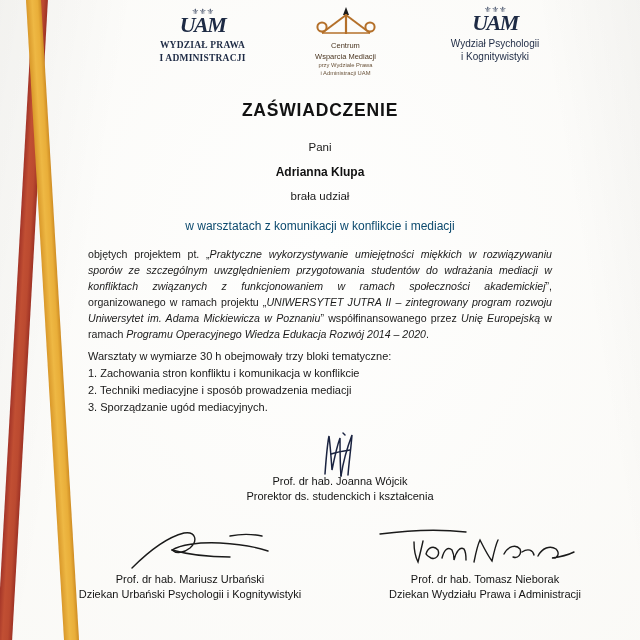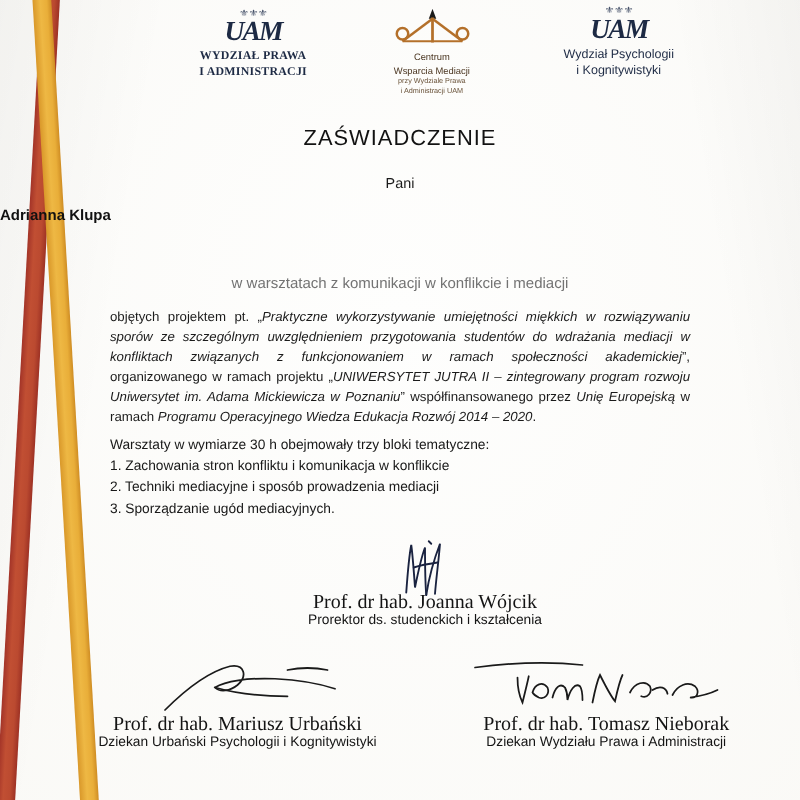--- a/index.html
+++ b/index.html
@@ -133,59 +133,60 @@
   }
 
   
   .doc-title {
     position: absolute;
     top: 100px;
     left: 0;
     width: 640px;
     text-align: center;
     font-size: 17.5px;
-    font-weight: normal;
+    font-weight: bold;
     letter-spacing: 0.8px;
     color: #121212;
   }
   .salutation {
     position: absolute;
     top: 141px;
     left: 0;
     width: 640px;
     text-align: center;
     font-size: 11.5px;
     color: #1a1a1a;
   }
   .recipient {
     position: absolute;
     top: 165px;
     left: 0;
     width: 640px;
+    text-align: center;
     font-size: 12px;
     font-weight: bold;
     color: #111;
   }
   .participated {
     position: absolute;
     top: 190px;
     left: 0;
     width: 640px;
     text-align: center;
     font-size: 11.5px;
     color: #1a1a1a;
   }
   .workshop-line {
     position: absolute;
     top: 219px;
     left: 0;
     width: 640px;
     text-align: center;
     font-size: 12px;
-    color: #737373;
+    color: #0c4a6e;
   }
 
   .project-para {
     position: absolute;
     top: 246px;
     left: 88px;
     width: 464px;
     font-size: 10.6px;
     line-height: 16.1px;
     text-align: justify;
@@ -224,24 +225,23 @@
     left: 335px;
     width: 300px;
     text-align: center;
   }
   .sig-scribble {
     height: 44px;
     position: relative;
   }
   .sig-scribble svg { display: block; margin: 0 auto; }
   .sig-name {
-    font-size: 16px;
+    font-size: 11px;
     color: #141414;
     line-height: 15px;
-    font-family: Liberation Serif, serif;
   }
   .sig-role {
     font-size: 11px;
     color: #141414;
     line-height: 15px;
   }
 </style>
 </head>
 <body>
 
@@ -293,20 +293,21 @@
       <div class="logo-caption-serif">
         <div>Wydział Psychologii</div>
         <div>i Kognitywistyki</div>
       </div>
     </div>
   </div>
 
   <div class="doc-title">ZAŚWIADCZENIE</div>
   <div class="salutation">Pani</div>
   <div class="recipient">Adrianna Klupa</div>
+  <div class="participated">brała udział</div>
   <div class="workshop-line">w warsztatach z komunikacji w konflikcie i mediacji</div>
 
   <div class="project-para"><span>objętych projektem pt. „</span><i>Praktyczne wykorzystywanie umiejętności miękkich w rozwiązywaniu sporów ze szczególnym uwzględnieniem przygotowania studentów do wdrażania mediacji w konfliktach związanych z funkcjonowaniem w ramach społeczności akademickiej</i><span>”, organizowanego w ramach projektu „</span><i>UNIWERSYTET JUTRA II – zintegrowany program rozwoju Uniwersytet im. Adama Mickiewicza w Poznaniu</i><span>” współfinansowanego przez </span><i>Unię Europejską</i><span> w ramach </span><i>Programu Operacyjnego Wiedza Edukacja Rozwój 2014 – 2020</i><span>.</span></div>
 
   <div class="blocks">
     <div>Warsztaty w wymiarze 30 h obejmowały trzy bloki tematyczne:</div>
     <div>1. Zachowania stron konfliktu i komunikacja w konflikcie</div>
     <div>2. Techniki mediacyjne i sposób prowadzenia mediacji</div>
     <div>3. Sporządzanie ugód mediacyjnych.</div>
   </div>

